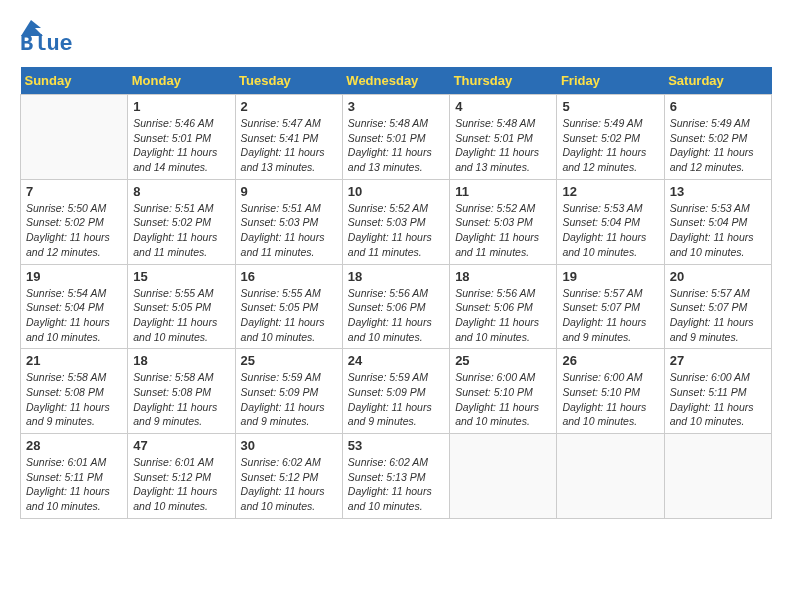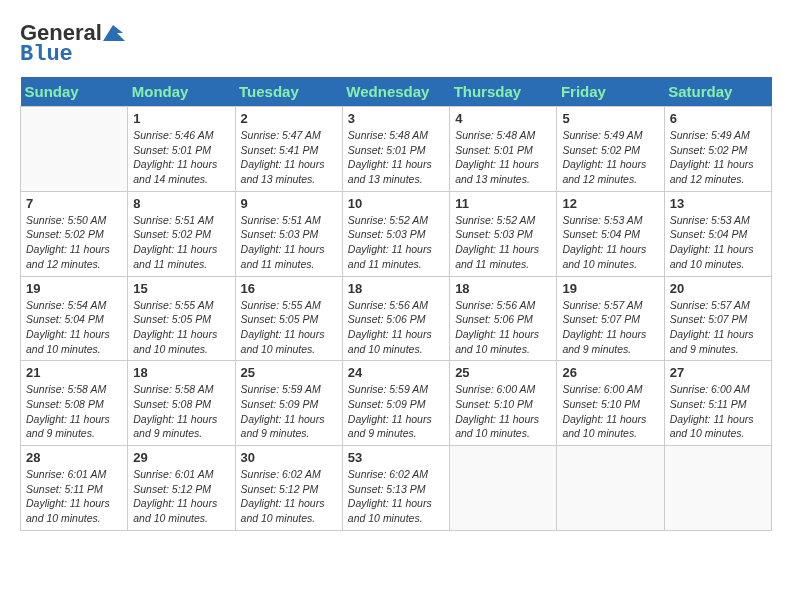--- a/index.html
+++ b/index.html
@@ -33,24 +33,24 @@
       font-size: 16px;
       color: #555;
     }
     .calendar-table {
       width: 100%;
       border-collapse: collapse;
       font-size: 11px;
     }
     .calendar-table th {
       background-color: #2a6db5;
-      color: #86efac;
+      color: #fde047;
       padding: 6px 4px;
       text-align: left;
-      font-size: 15px;
+      font-size: 13px;
       font-weight: bold;
     }
     .calendar-table td {
       border: 1px solid #ccc;
       vertical-align: top;
       padding: 4px 5px;
       width: calc(100% / 7);
       min-height: 80px;
       color: #333;
     }
@@ -69,21 +69,20 @@
     .empty-cell {
       background: #f9f9f9;
     }
   </style>
 </head>
 <body>
 
 <div class="header-section">
   <div class="logo">
     <div style="display:flex;align-items:center;">
-      <span style="font-size:22px;font-weight:bold;color:#333;">General</span>
       <svg width="22" height="16" viewBox="0 0 22 16" style="margin:0 1px;">
         <polygon points="0,16 10,0 20,8 14,8 22,16" fill="#2a6db5"></polygon>
       </svg>
     </div>
     <span style="font-size:22px;font-weight:bold;color:#2a6db5;margin-top:-4px;font-family:Liberation Mono, monospace;">Blue</span>
   </div>
   <div class="title-section">
     <div class="calendar-title"></div>
     <div class="calendar-subtitle"></div>
   </div>
@@ -302,21 +301,21 @@
       </tr>
       <tr>
         <td>
           <span class="day-number">28</span>
           <div class="day-info" style="white-space: pre-line;">Sunrise: 6:01 AM
 Sunset: 5:11 PM
 Daylight: 11 hours
 and 10 minutes.</div>
         </td>
         <td>
-          <span class="day-number">29</span>
+          <span class="day-number">47</span>
           <div class="day-info" style="white-space: pre-line;">Sunrise: 6:01 AM
 Sunset: 5:12 PM
 Daylight: 11 hours
 and 10 minutes.</div>
         </td>
         <td>
           <span class="day-number">30</span>
           <div class="day-info" style="white-space: pre-line;">Sunrise: 6:02 AM
 Sunset: 5:12 PM
 Daylight: 11 hours

